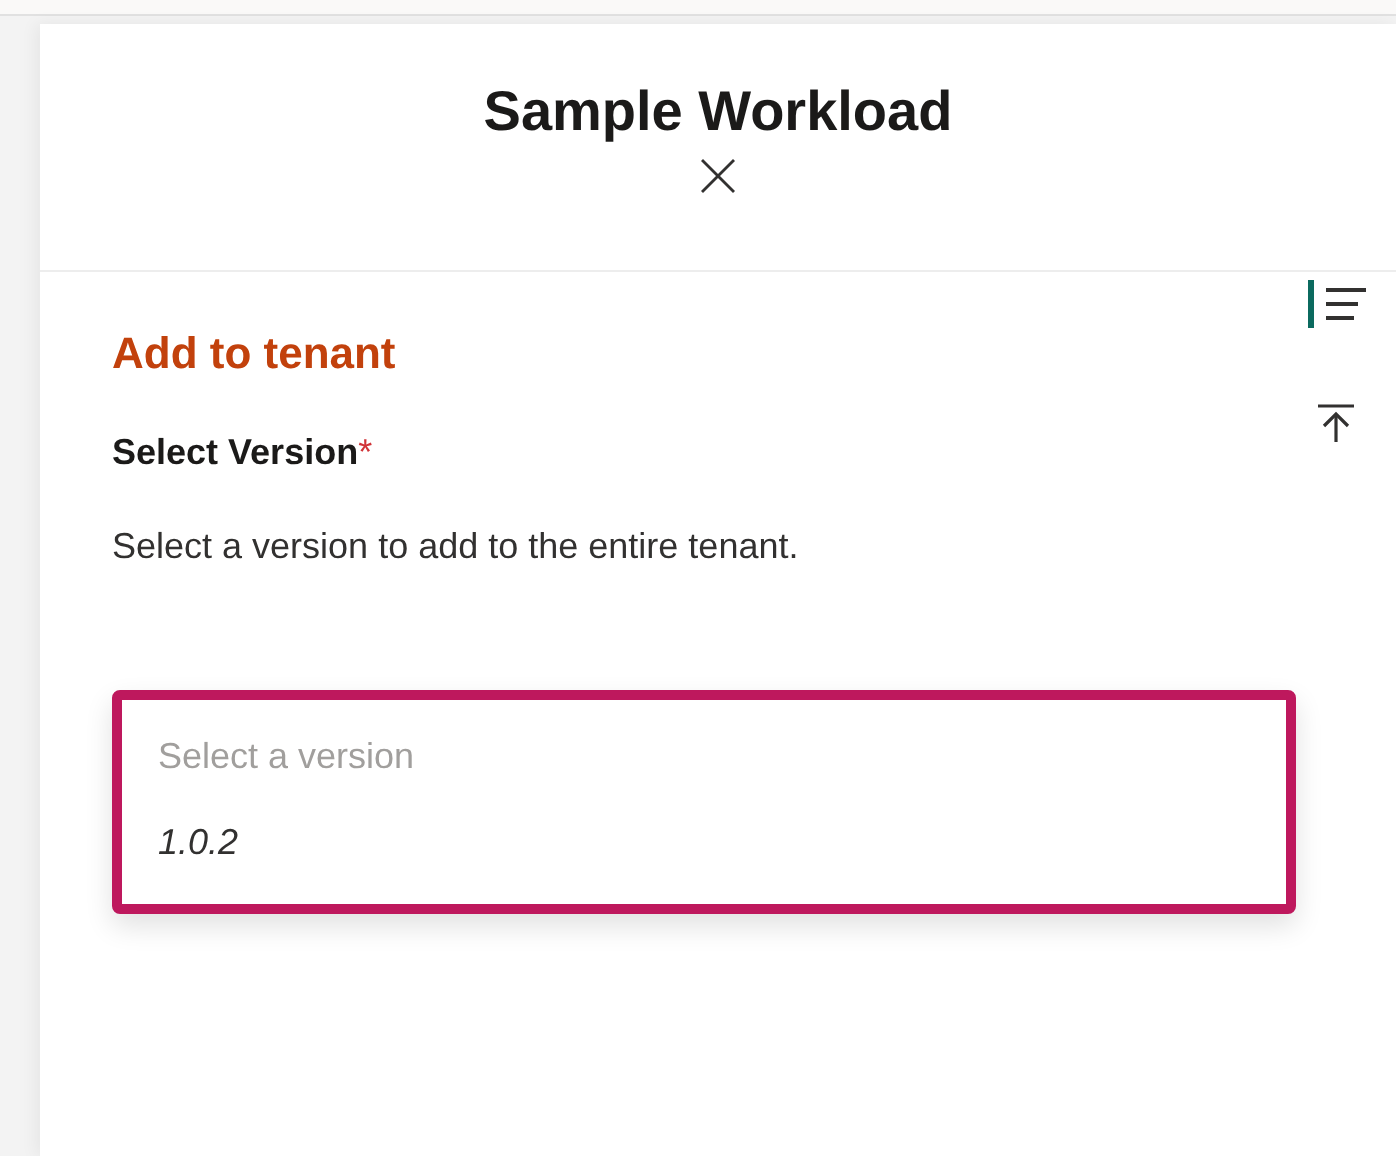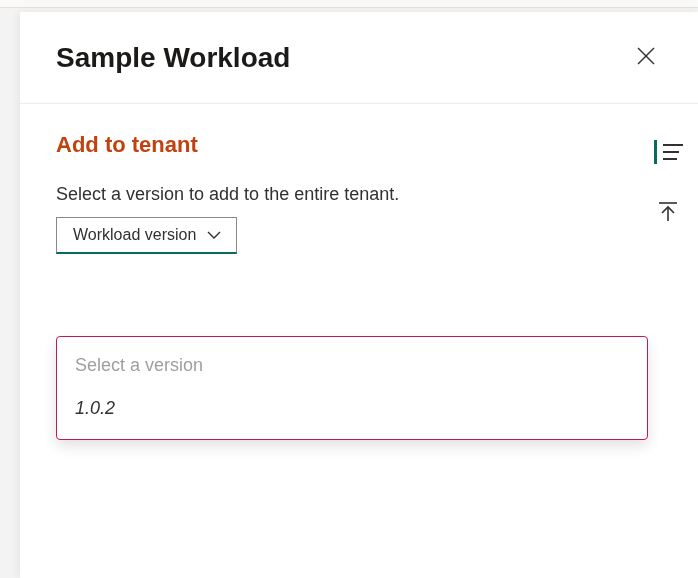--- a/index.html
+++ b/index.html
@@ -28,20 +28,21 @@
     .panel-main {
       flex: 1;
       padding: 0;
     }
     .panel-header {
       display: flex;
       align-items: center;
       justify-content: space-between;
       padding: 28px 36px 28px 36px;
       border-bottom: 1px solid #ededed;
+      flex-direction: column;
     }
     .panel-title {
       font-size: 28px;
       font-weight: 700;
       color: #1b1a19;
     }
     .close-btn {
       background: none;
       border: none;
       cursor: pointer;
@@ -88,24 +89,24 @@
       color: #323130;
       cursor: pointer;
       font-family: inherit;
     }
     .chevron {
       display: inline-flex;
     }
     .dropdown-menu {
       position: absolute;
       left: 36px;
-      top: 232px;
+      top: 209px;
       width: 592px;
       background: #ffffff;
-      border: 1px solid #be185d;
+      border: 5px solid #be185d;
       box-shadow: 0 6px 14px rgba(0,0,0,0.12);
       border-radius: 4px;
       padding: 8px 0;
     }
     .dropdown-placeholder {
       padding: 10px 18px;
       font-size: 18px;
       color: #a19f9d;
     }
     .dropdown-option {
@@ -173,31 +174,26 @@
             <line x1="2" y1="2" x2="18" y2="18" stroke="#323130" stroke-width="1.4"></line>
             <line x1="18" y1="2" x2="2" y2="18" stroke="#323130" stroke-width="1.4"></line>
           </svg>
         </span>
       </button>
     </div>
 
     <div class="panel-body">
       <h2 class="section-title">Add to tenant</h2>
 
+      <label class="field-label">
+        <span>Select Version</span><span class="required-star">*</span>
+      </label>
 
       <p class="field-description">Select a version to add to the entire tenant.</p>
 
-      <button class="dropdown-trigger">
-        <span>Workload version</span>
-        <span class="chevron">
-          <svg width="16" height="16" viewBox="0 0 16 16">
-            <polyline points="2,5 8,11 14,5" fill="none" stroke="#323130" stroke-width="1.4"></polyline>
-          </svg>
-        </span>
-      </button>
 
       <div class="dropdown-menu">
         <div class="dropdown-placeholder">Select a version</div>
         <div class="dropdown-option">1.0.2</div>
       </div>
     </div>
   </div>
 
   <div class="side-actions">
     <button class="side-btn">

